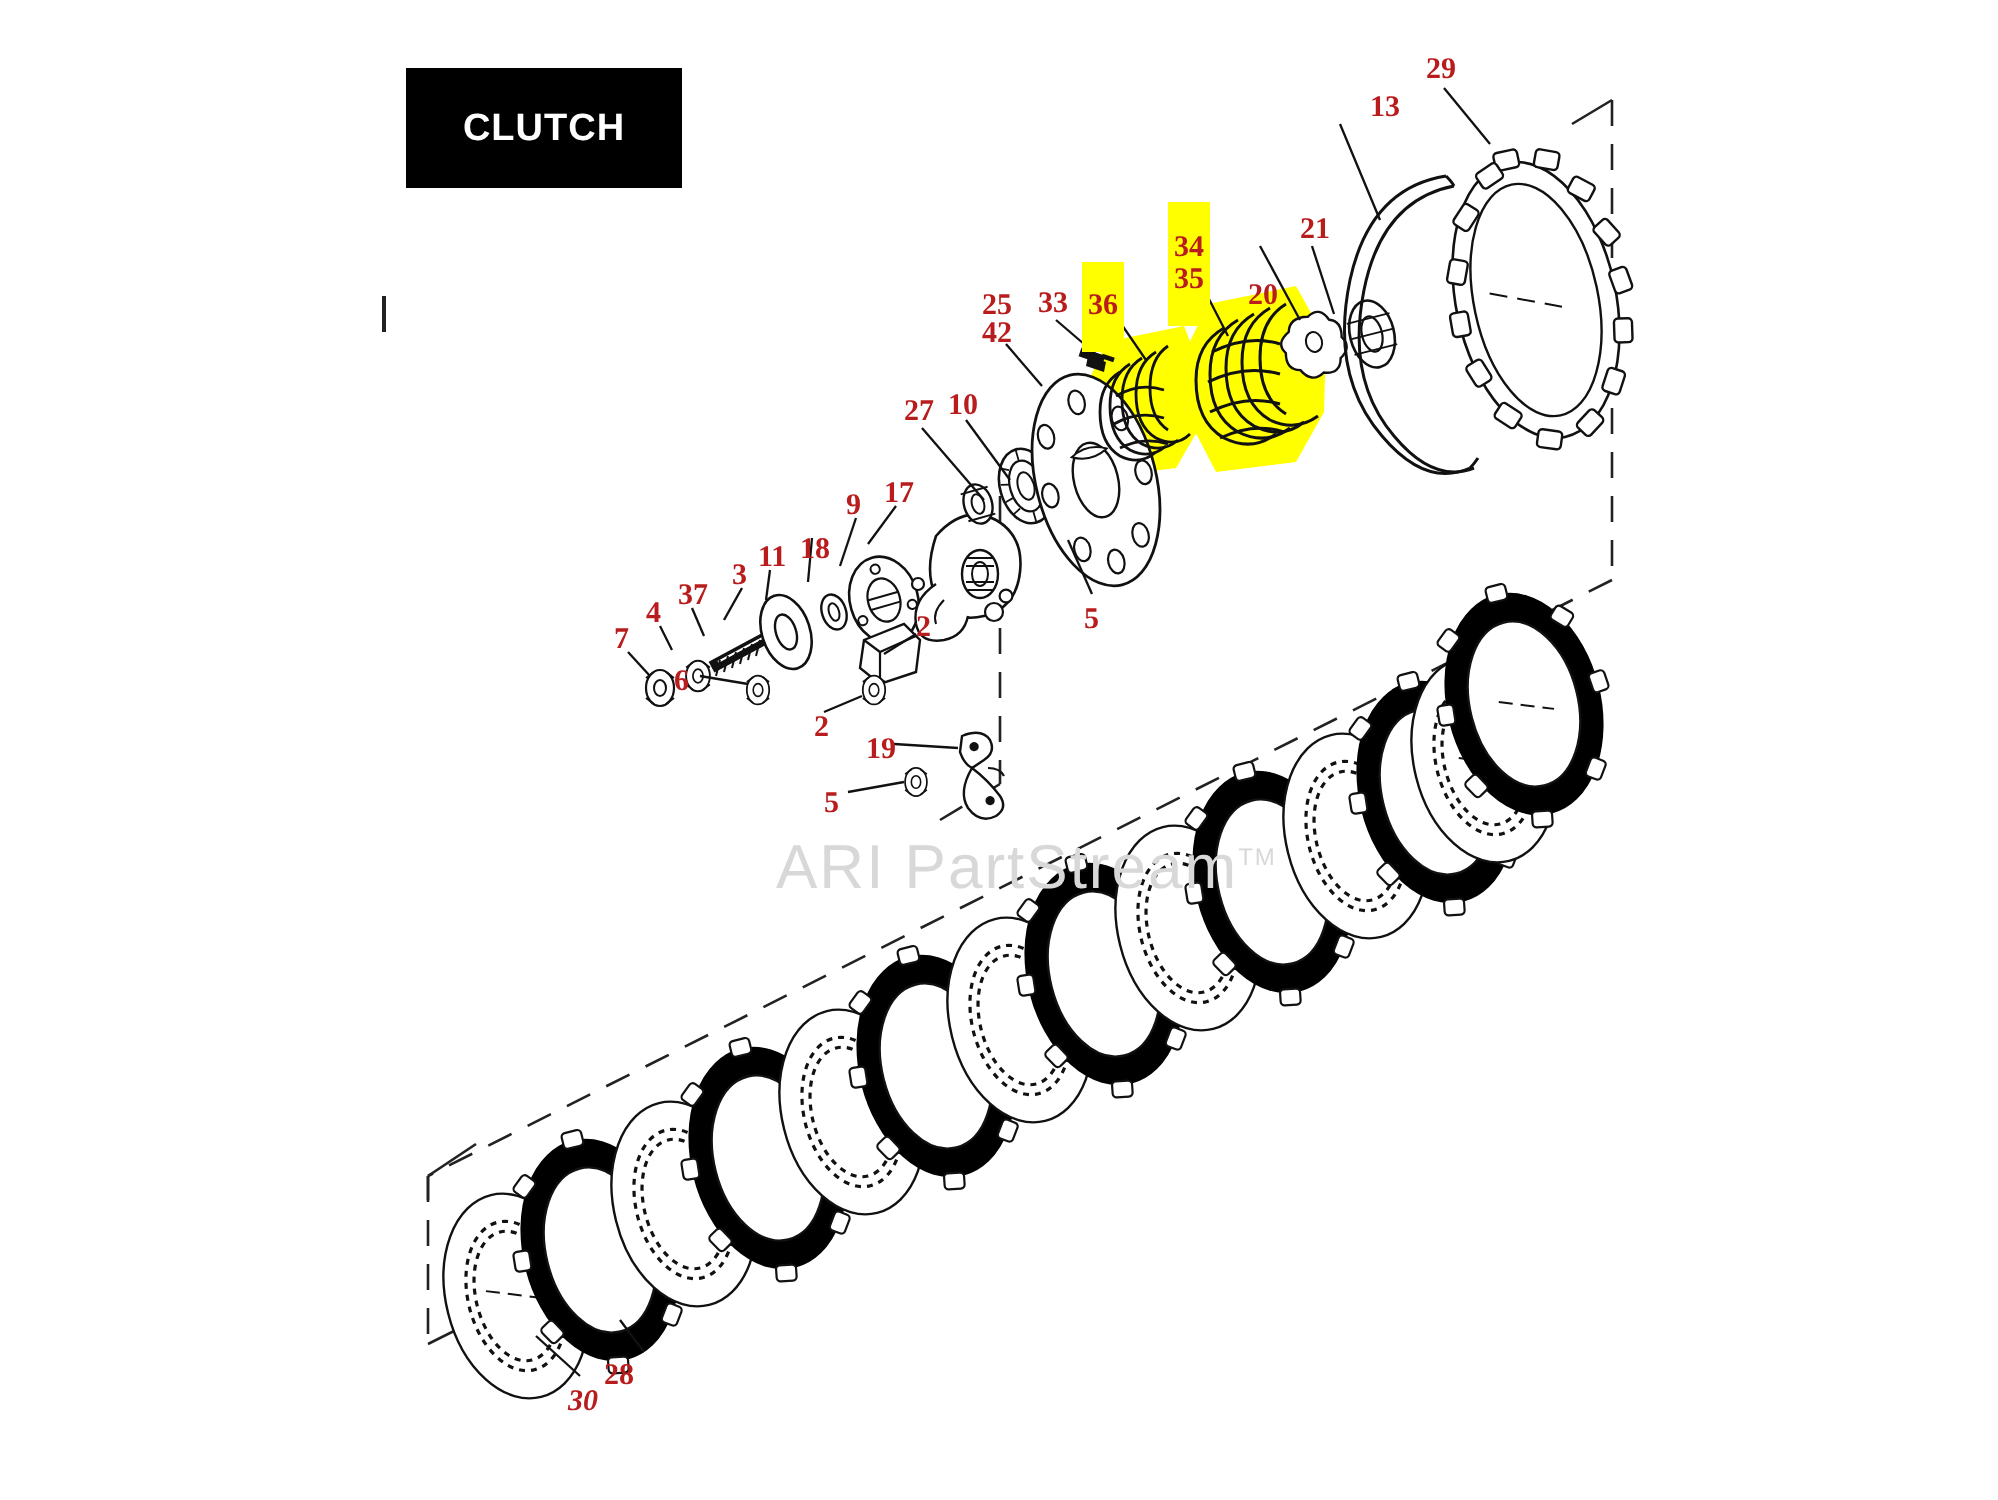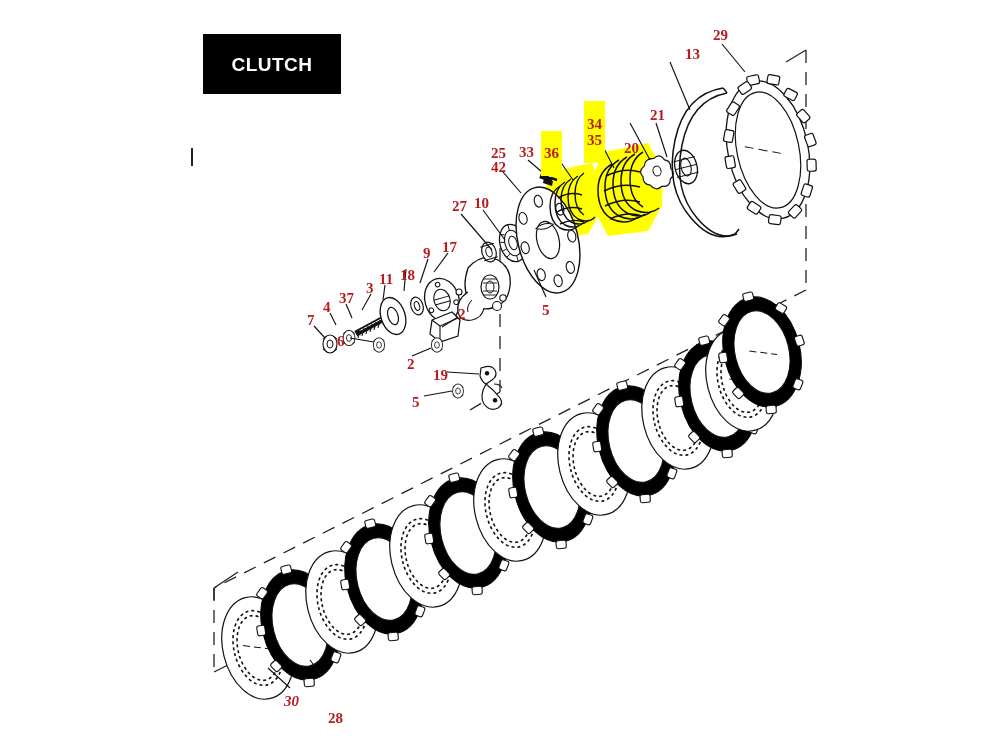--- a/index.html
+++ b/index.html
@@ -433,20 +433,21 @@
         <line x1="424" y1="396" x2="452" y2="391"></line>
         <line x1="322" y1="676" x2="310" y2="660"></line>
         <line x1="290" y1="688" x2="268" y2="668"></line>
       </g>
   </svg>
 
   <div class="titlebox">
     <div>CLUTCH</div>
   </div>
 
+  <div class="wm"><span>ARI PartStream</span><sup>TM</sup></div>
 
   <div id="callout-layer">
       <div class="callout" style="left: 713px; top: 28px;">29</div>
       <div class="callout" style="left: 662px; top: 47px; margin-left: 23px;">13</div>
       <div class="callout hl two" style="left: 584px; top: 101px;">34
 35</div>
       <div class="callout" style="left: 624px; top: 108px; margin-top: 33px;">20</div>
       <div class="callout" style="left: 650px; top: 108px;">21</div>
       <div class="callout hl" style="left: 541px; top: 131px;">36</div>
       <div class="callout" style="left: 519px; top: 145px;">33</div>
@@ -461,17 +462,17 @@
       <div class="callout" style="left: 366px; top: 281px;">3</div>
       <div class="callout" style="left: 339px; top: 291px;">37</div>
       <div class="callout" style="left: 323px; top: 300px;">4</div>
       <div class="callout" style="left: 307px; top: 313px;">7</div>
       <div class="callout" style="left: 458px; top: 307px;">2</div>
       <div class="callout" style="left: 337px; top: 334px;">6</div>
       <div class="callout" style="left: 407px; top: 357px;">2</div>
       <div class="callout" style="left: 542px; top: 303px;">5</div>
       <div class="callout" style="left: 433px; top: 368px;">19</div>
       <div class="callout" style="left: 412px; top: 395px;">5</div>
-      <div class="callout" style="left: 328px; top: 681px; margin-top: 30px;">28</div>
+      <div class="callout" style="left: 302px; top: 681px;">28</div>
       <div class="callout" style="left: 284px; top: 694px; font-style: italic;">30</div>
     </div>
 
 </div>
 
 </body></html>

